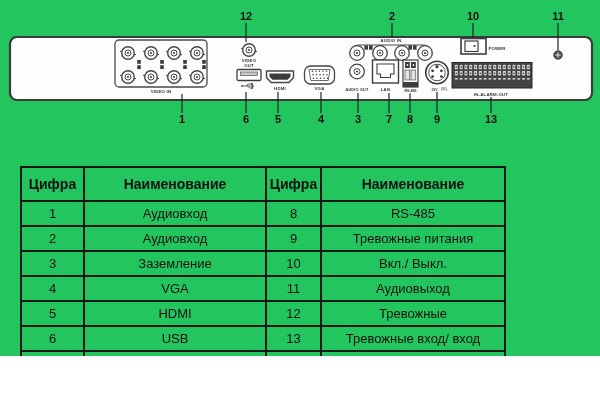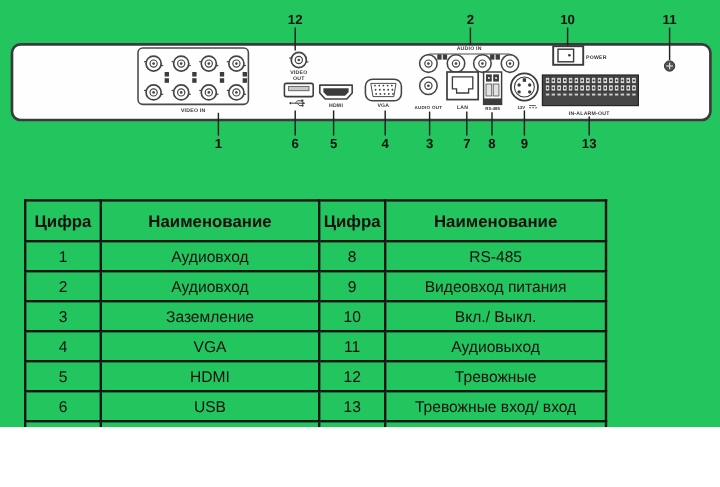--- a/index.html
+++ b/index.html
@@ -256,21 +256,21 @@
     <tr>
       <td>1</td>
       <td>Аудиовход</td>
       <td>8</td>
       <td>RS-485</td>
     </tr>
     <tr>
       <td>2</td>
       <td>Аудиовход</td>
       <td>9</td>
-      <td>Видеовход питания</td>
+      <td>Тревожные питания</td>
     </tr>
     <tr>
       <td>3</td>
       <td>Заземление</td>
       <td>10</td>
       <td>Вкл./ Выкл.</td>
     </tr>
     <tr>
       <td>4</td>
       <td>VGA</td>

